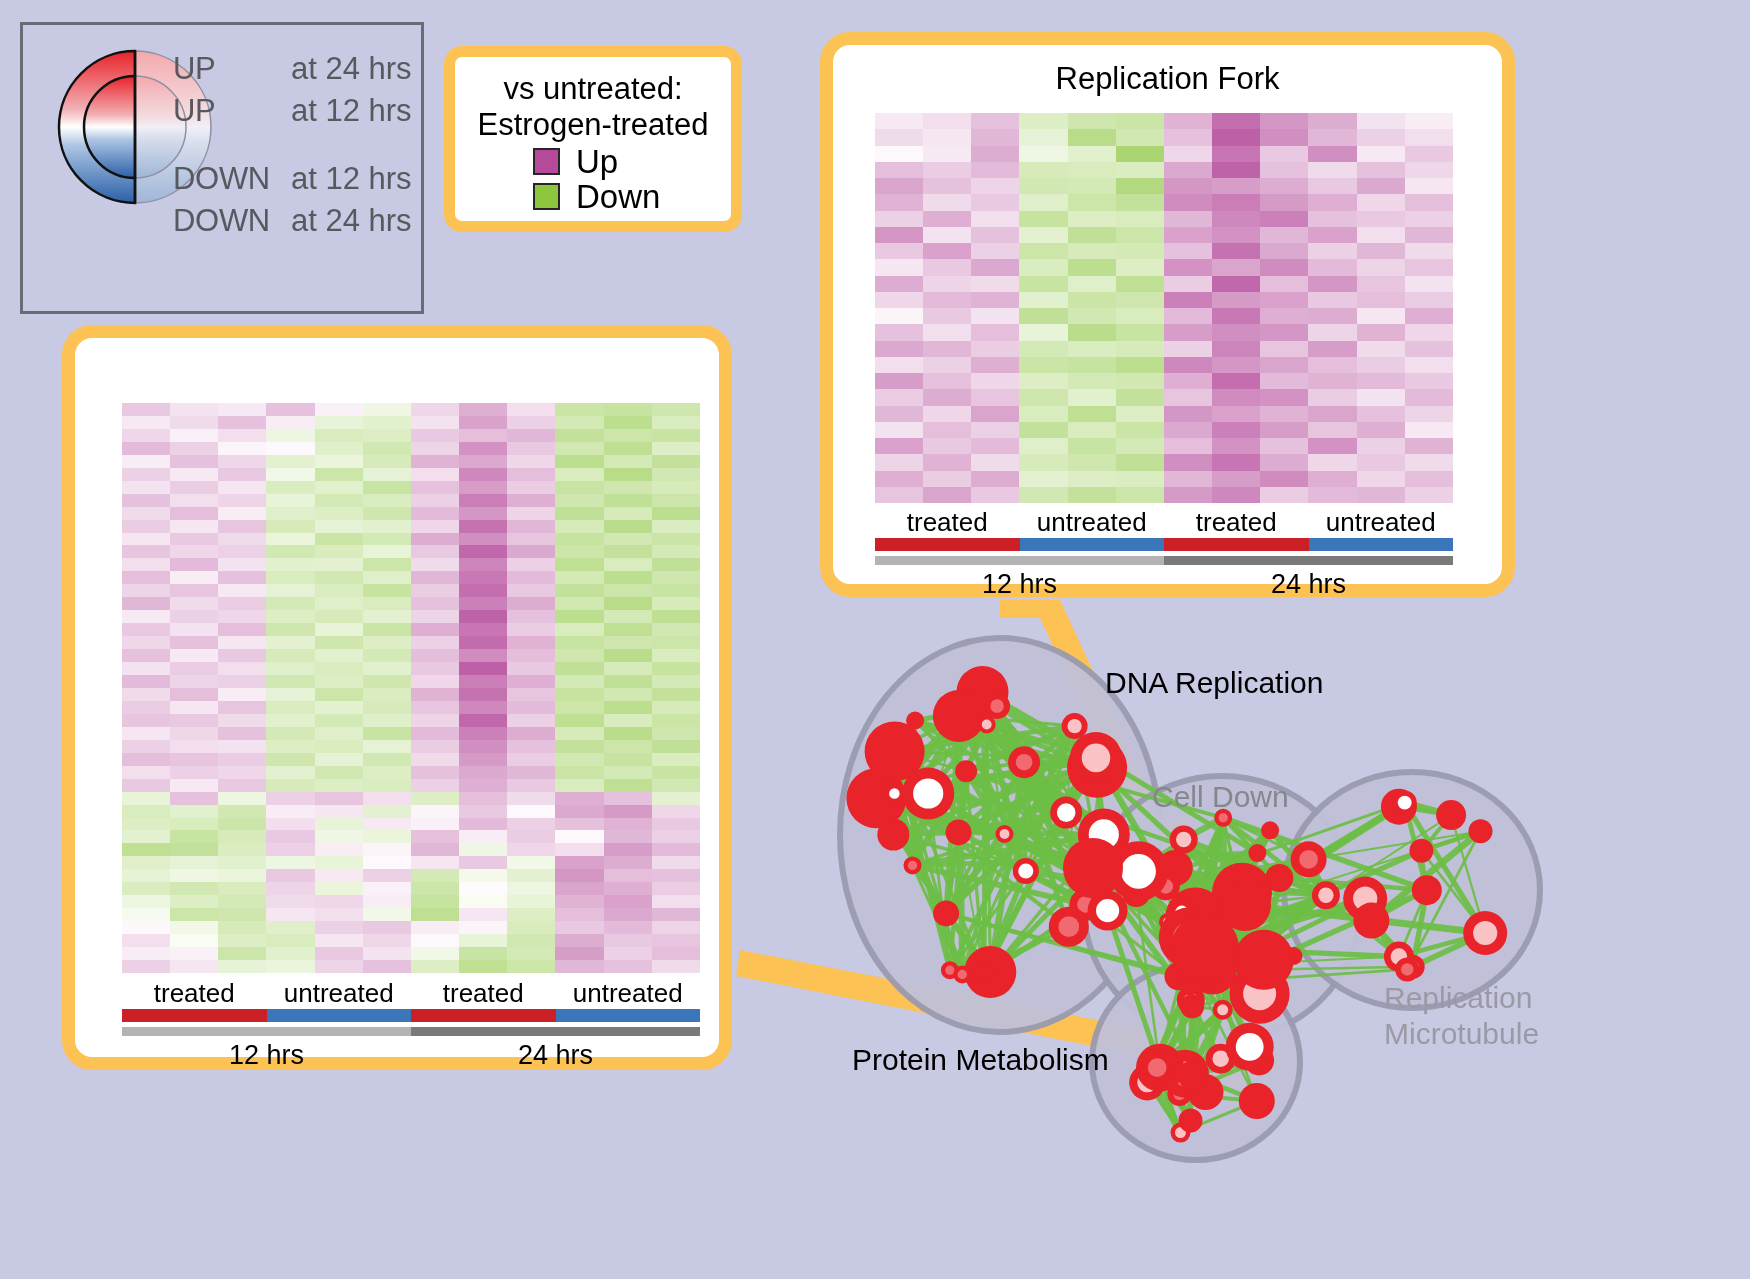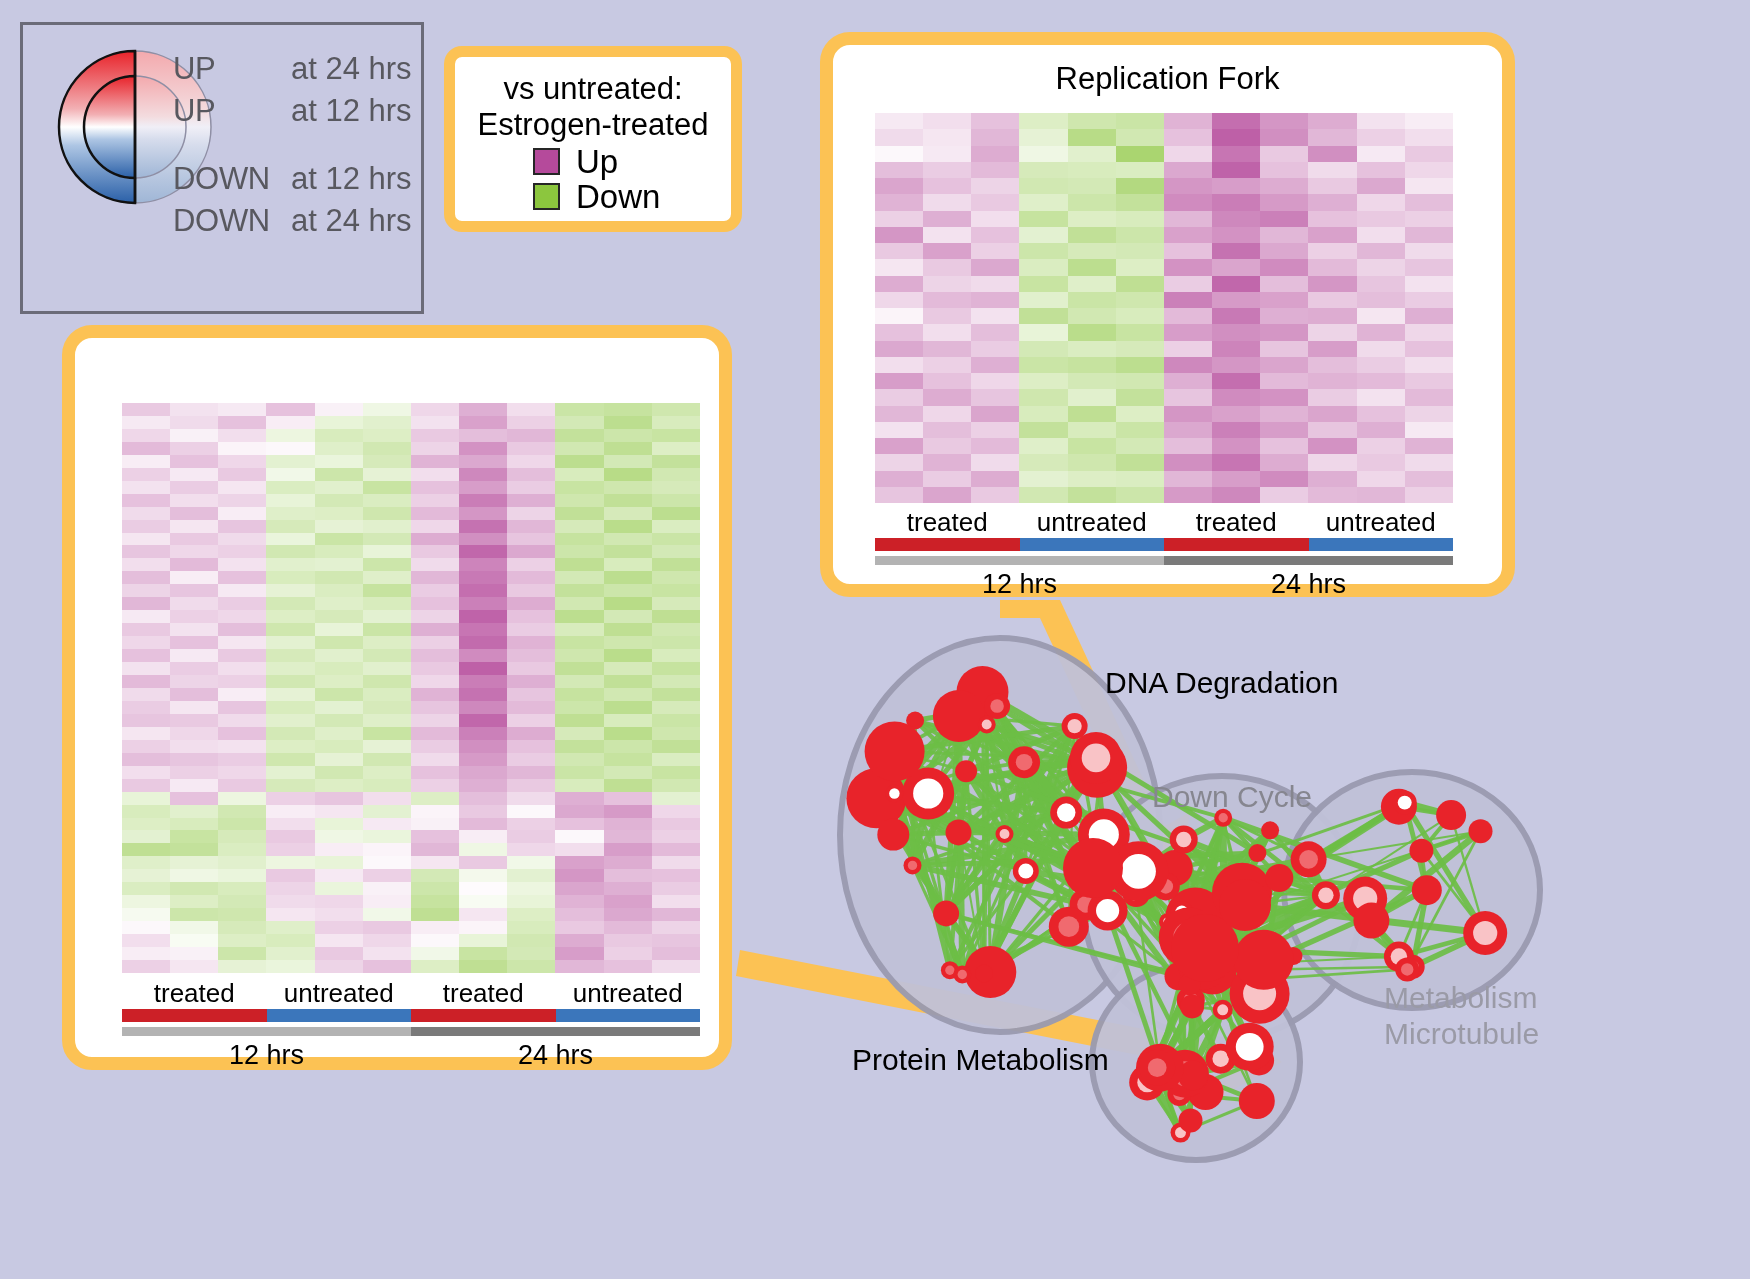--- a/index.html
+++ b/index.html
@@ -1693,21 +1693,21 @@
       <circle cx="1190.5" cy="1120.4" r="12" fill="#e8232a"></circle>
       <circle cx="1249.7" cy="1046.8" r="24" fill="#e8232a"></circle>
       <circle cx="1249.7" cy="1046.8" r="13.919999999999998" fill="#ffffff"></circle>
       <circle cx="1256.8" cy="1101.0" r="18" fill="#e8232a"></circle>
       <circle cx="1093.0" cy="868.0" r="30" fill="#e8232a"></circle>
       <circle cx="1205.0" cy="948.0" r="34" fill="#e8232a"></circle>
       <circle cx="1245.0" cy="905.0" r="26" fill="#e8232a"></circle>
     </g>
 </svg>
 
-<div class="abs net-label" style="left:1105px;top:666px;">DNA Degradation</div>
-<div class="abs net-label gray" style="left:1152px;top:780px;">Down Cycle</div>
+<div class="abs net-label" style="left:1105px;top:666px;">DNA Replication</div>
+<div class="abs net-label gray" style="left:1152px;top:780px;">Cell Down</div>
 <div class="abs net-label gray2" style="left:1384px;top:980px;line-height:1.2;">
-  <div>Metabolism</div>
+  <div>Replication</div>
   <div>Microtubule</div>
 </div>
 <div class="abs net-label" style="left:852px;top:1042px;line-height:1.2;">
   <div>Protein Metabolism</div>
 </div>
 
 </body></html>

